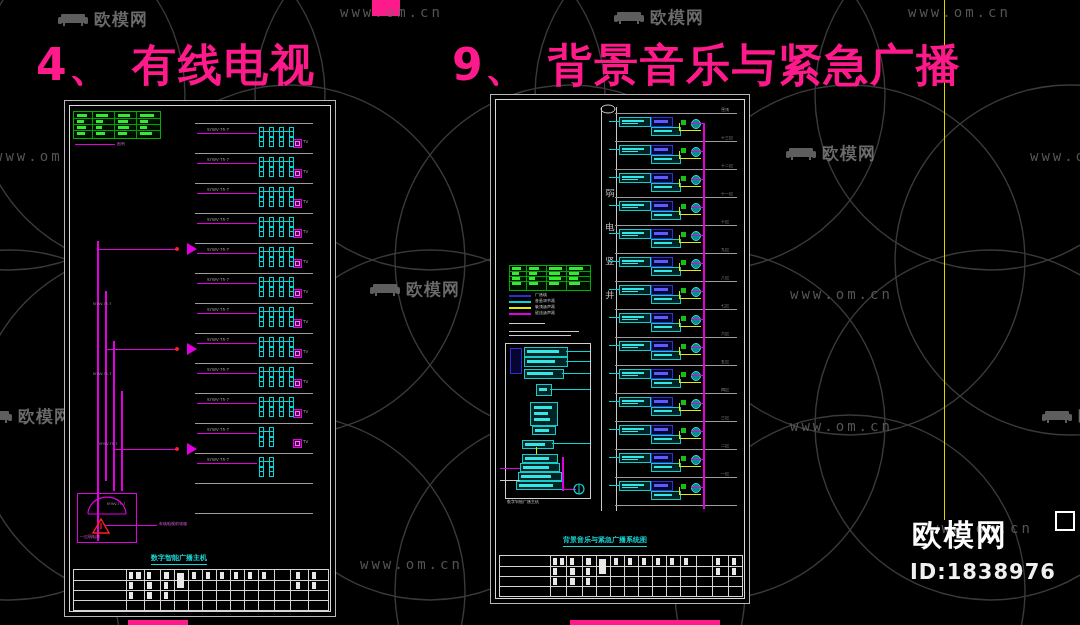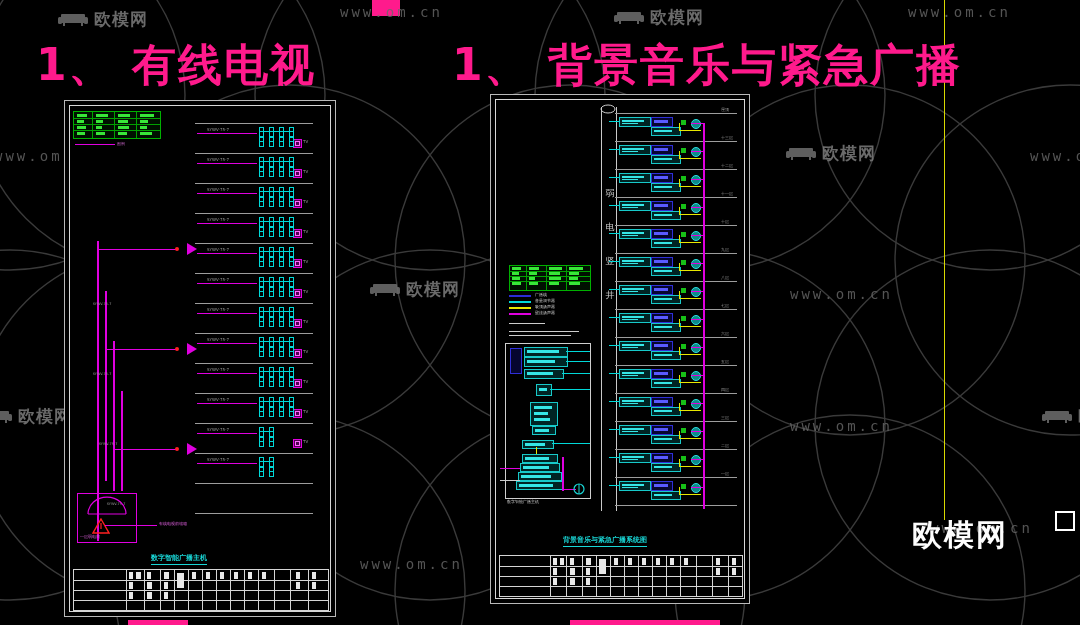--- a/index.html
+++ b/index.html
@@ -247,22 +247,22 @@
   <div class="wm-url" style="left:520px;top:148px;">www.om.cn</div>
   <div class="wm-url" style="left:1030px;top:148px;">www.om.cn</div>
   <div class="wm-url" style="left:222px;top:286px;">www.om.cn</div>
   <div class="wm-url" style="left:790px;top:286px;">www.om.cn</div>
   <div class="wm-url" style="left:-6px;top:148px;">www.om.cn</div>
   <div class="wm-url" style="left:226px;top:418px;">www.om.cn</div>
   <div class="wm-url" style="left:790px;top:418px;">www.om.cn</div>
   <div class="wm-url" style="left:360px;top:556px;">www.om.cn</div>
   <div class="wm-url" style="left:930px;top:520px;">www.om.cn</div>
 
-  <div class="bigtitle" style="left:36px;top:36px;">1、 有线电视</div>
-  <div class="bigtitle" style="left:452px;top:36px;">1、 背景音乐与紧急广播</div>
+  <div class="bigtitle" style="left:36px;top:36px;">4、 有线电视</div>
+  <div class="bigtitle" style="left:452px;top:36px;">9、 背景音乐与紧急广播</div>
 
   <div class="sheet" style="left:64px;top:100px;width:270px;height:515px;">
     <div class="sheet-inner" style="left:4px;top:4px;right:4px;bottom:4px;"></div>
 
     <div>
       <div class="floorline" style="left:130px;top:22px;width:118px;"></div>
       <div class="floorline" style="left:130px;top:52px;width:118px;"></div>
       <div class="floorline" style="left:130px;top:82px;width:118px;"></div>
       <div class="floorline" style="left:130px;top:112px;width:118px;"></div>
       <div class="floorline" style="left:130px;top:142px;width:118px;"></div>
@@ -968,18 +968,19 @@
       <div class="blk" style="left:86px;top:12px;width:4px;height:7px;"></div>
       <div class="blk" style="left:216px;top:12px;width:4px;height:7px;"></div>
       <div class="blk" style="left:232px;top:12px;width:4px;height:7px;"></div>
       <div class="blk" style="left:53px;top:22px;width:4px;height:7px;"></div>
       <div class="blk" style="left:70px;top:22px;width:5px;height:7px;"></div>
       <div class="blk" style="left:86px;top:22px;width:4px;height:7px;"></div>
     </div>
   </div>
 
   <div class="brandbig" style="left:912px;top:515px;">欧模网</div>
+  <div class="brandid" style="left:910px;top:560px;">ID:1838976</div>
   <div class="sqmark" style="left:1055px;top:511px;width:16px;height:16px;"></div>
 
   <div class="pinkbar" style="left:128px;top:620px;width:60px;height:5px;"></div>
   <div class="pinkbar" style="left:570px;top:620px;width:150px;height:5px;"></div>
 
 </div>
 
 </body></html>

